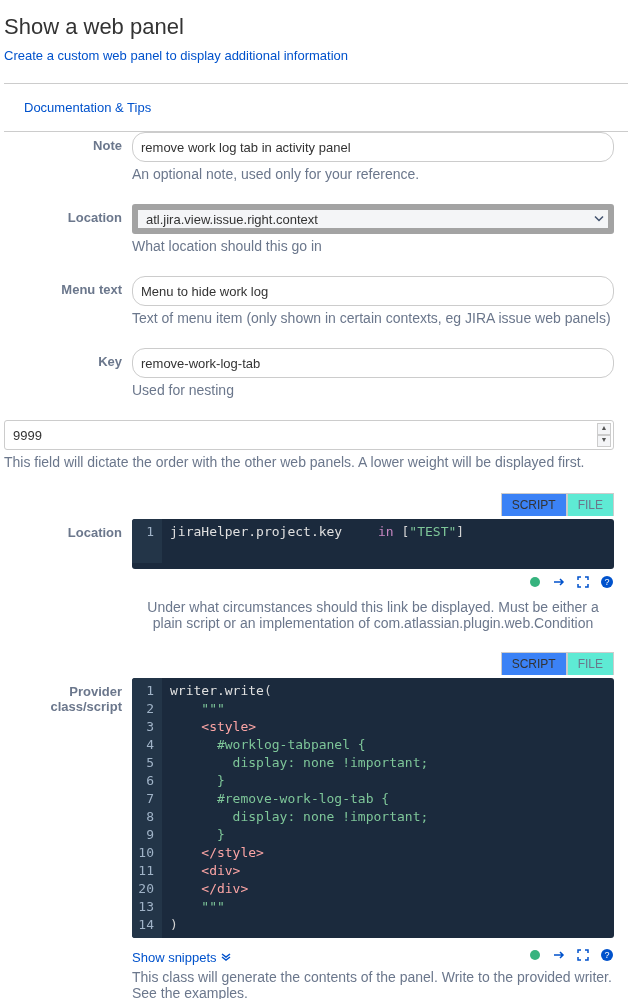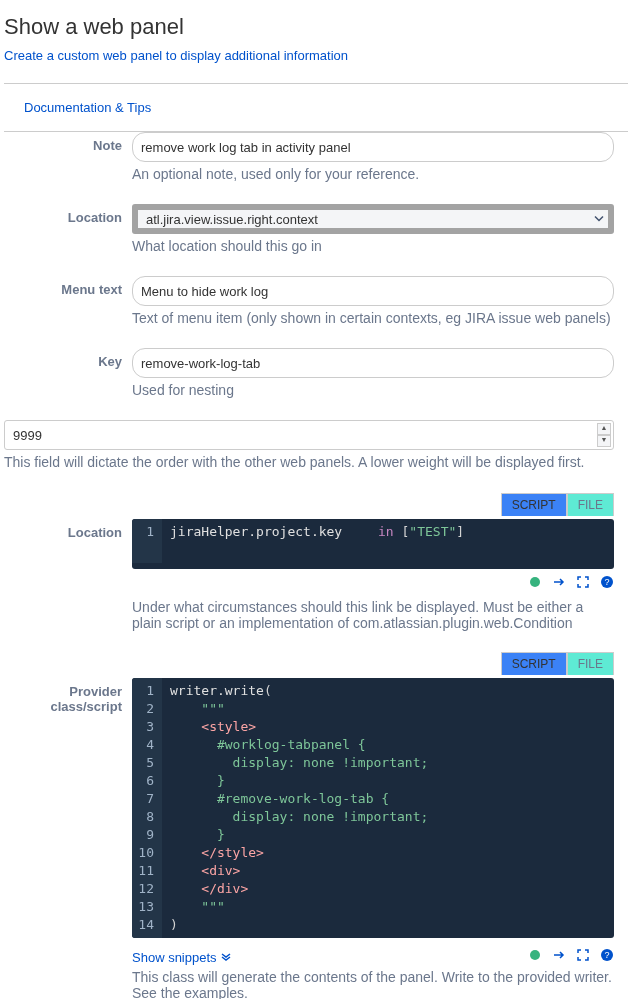--- a/index.html
+++ b/index.html
@@ -33,21 +33,21 @@
     .tok-str { color: #7ec699; }
     .tok-pun { color: #d4d4d4; }
     .tok-tag { color: #fca5a5; }
     .tok-sel { color: #7ec699; }
     .tok-prop { color: #7ec699; }
     .editor-icons { display: flex; justify-content: flex-end; gap: 10px; padding: 6px 0; align-items: center; }
     .ico { display: inline-flex; align-items: center; justify-content: center; width: 14px; height: 14px; }
     .dot-green { width: 10px; height: 10px; border-radius: 50%; background: #36b37e; display: inline-block; }
     .ico-arrow svg, .ico-expand svg, .ico-help svg { width: 14px; height: 14px; }
     .snippets-link { color: #0052cc; font-size: 13px; cursor: pointer; padding-top: 6px; display: inline-flex; align-items: center; gap: 4px; }
-    .mb-gap { margin-bottom: 16px; }
+    .mb-gap { margin-bottom: 16px; text-align: center; }
     .icons-row-with-link { display: flex; justify-content: space-between; align-items: center; padding-top: 6px; }
   </style>
 </head>
 <body>
 
 <div class="page">
   <h1>Show a web panel</h1>
   <div class="subtitle">Create a custom web panel to display additional information</div>
 
   <div class="docs-tips">Documentation &amp; Tips</div>
@@ -173,21 +173,21 @@
             <div>2</div>
             <div>3</div>
             <div>4</div>
             <div>5</div>
             <div>6</div>
             <div>7</div>
             <div>8</div>
             <div>9</div>
             <div>10</div>
             <div>11</div>
-            <div>12</div>
+            <div>20</div>
             <div>13</div>
             <div>14</div>
           </div>
           <div class="code-body"><span class="tok-id">writer.write</span><span class="tok-pun">(</span>
 <span class="tok-str">    """</span>
 <span class="tok-tag">    &lt;style&gt;</span>
 <span class="tok-sel">      #worklog-tabpanel {</span>
 <span class="tok-prop">        display: none !important;</span>
 <span class="tok-sel">      }</span>
 <span class="tok-sel">      #remove-work-log-tab {</span>

